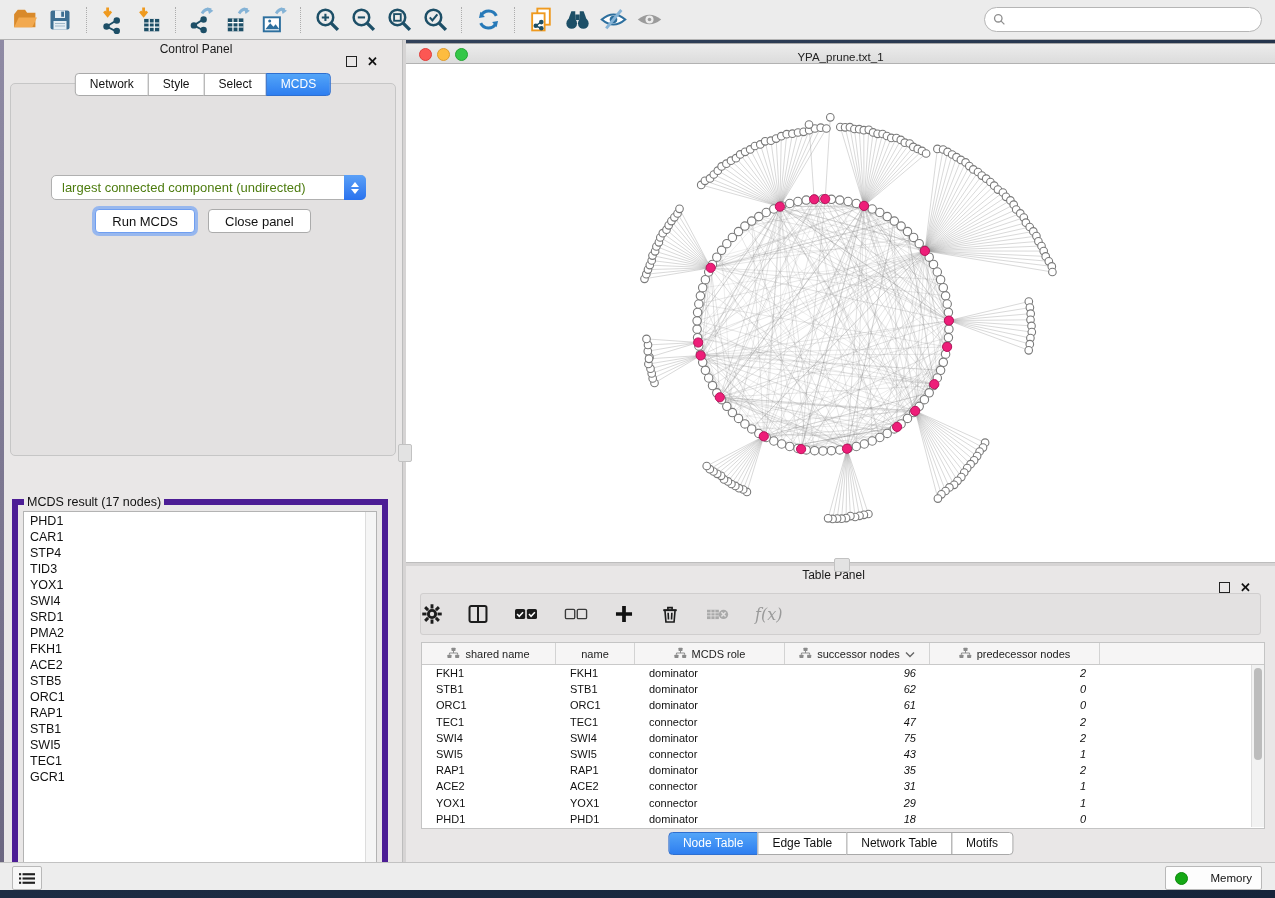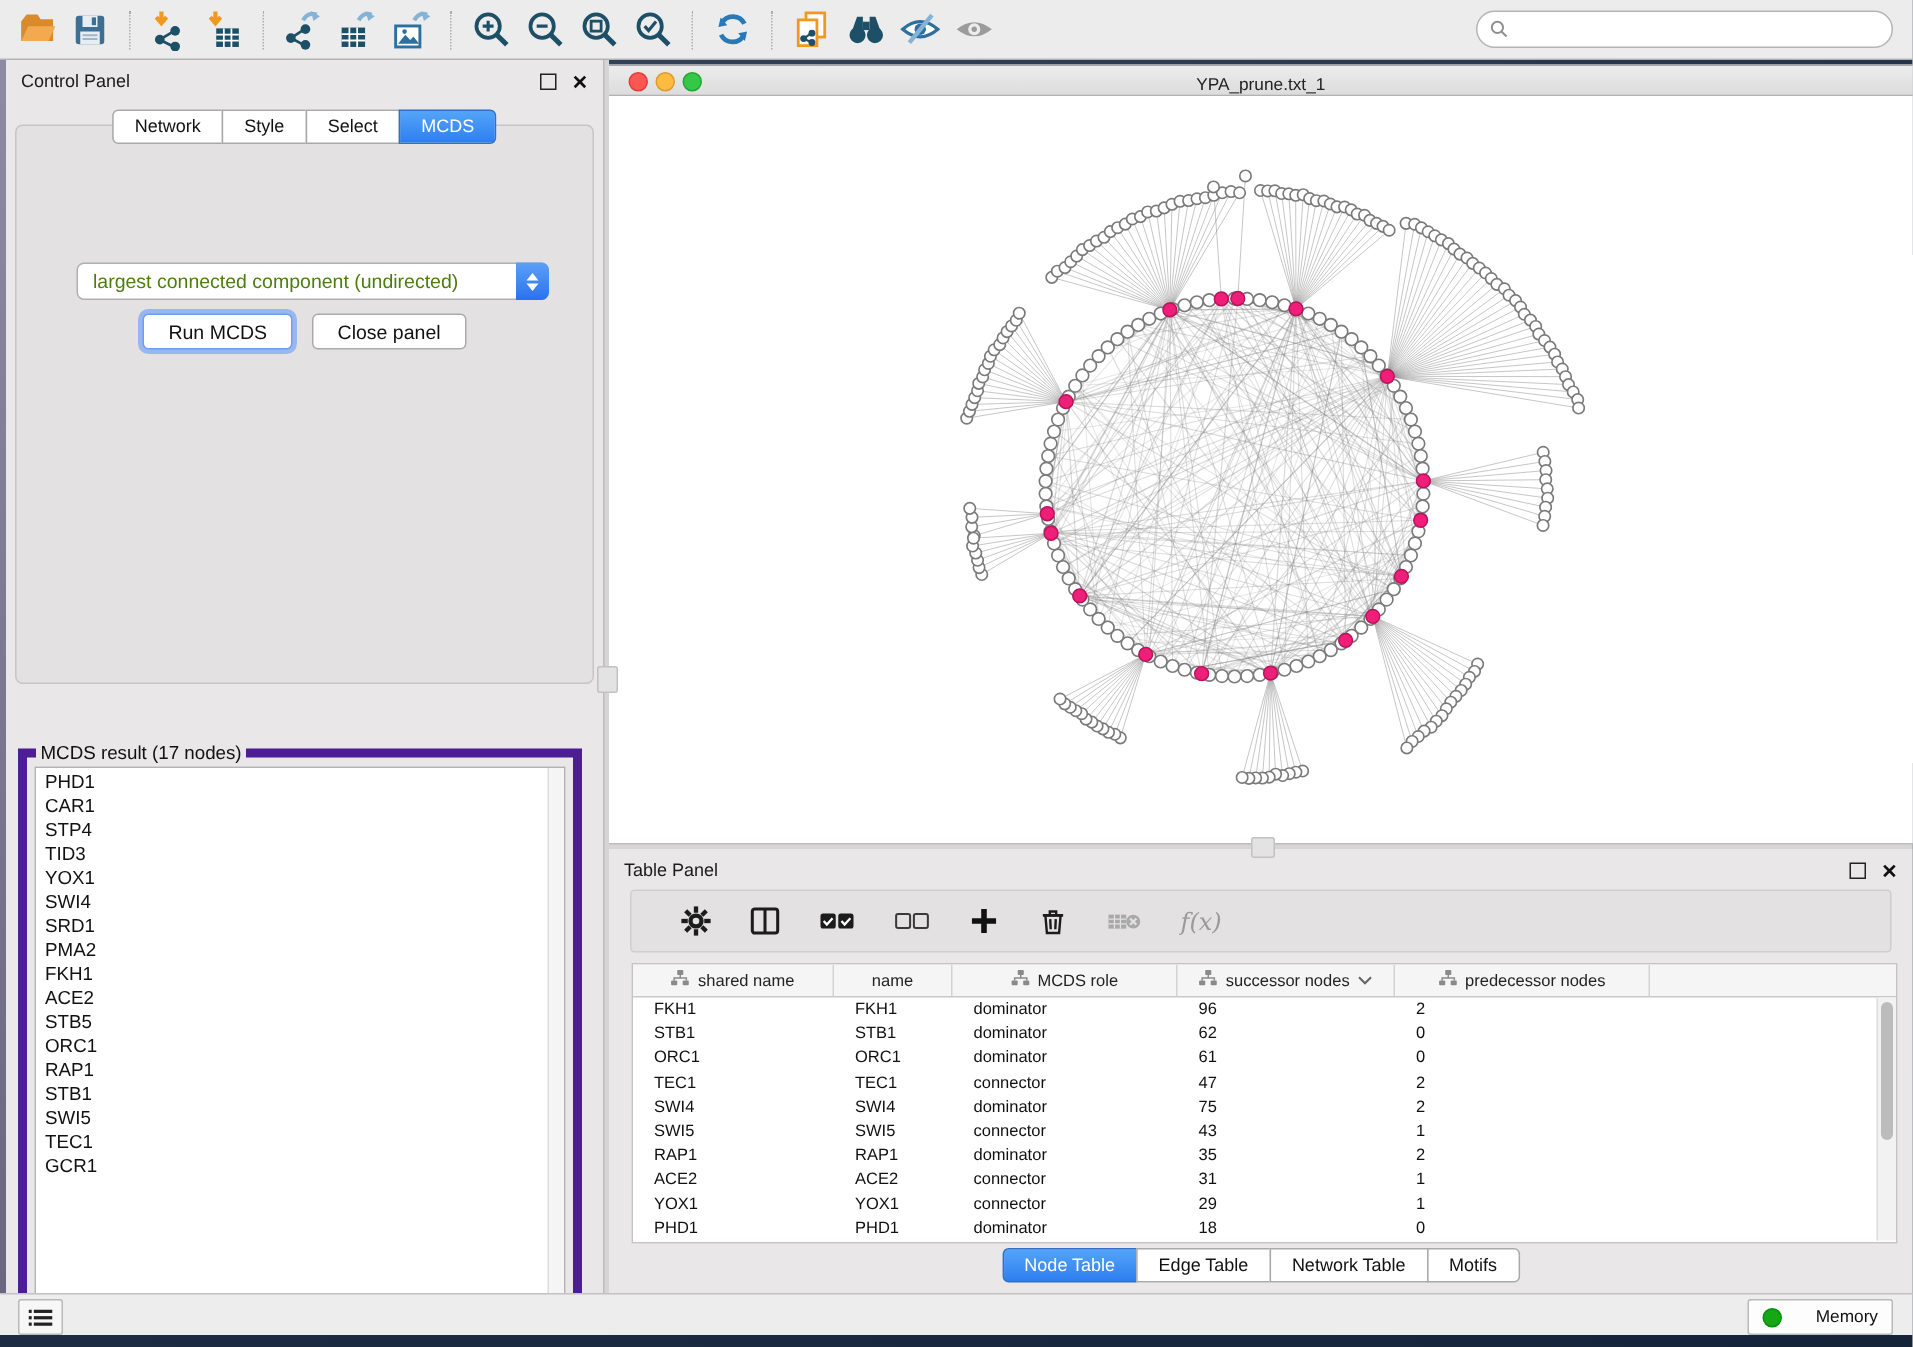--- a/index.html
+++ b/index.html
@@ -9,21 +9,21 @@
     background:linear-gradient(160deg,#3a4a63 0%,#22324a 40%,#16243a 100%);
   }
   .abs{position:absolute;}
   
   #toolbar{left:0;top:0;width:1275px;height:40px;background:#ececec;border-bottom:1px solid #b4b4b4;display:flex;align-items:center;padding-left:6px;box-sizing:border-box;}
   .tbicon{width:30px;height:30px;margin:0 3px;display:flex;align-items:center;justify-content:center;border-radius:4px;}
   .tbsep{width:0;height:26px;border-left:1px dotted #adadad;margin:0 8px;}
   #search-box{position:absolute;right:13px;top:7px;width:278px;height:25px;background:#fff;border:1px solid #b5b5b5;border-radius:13px;display:flex;align-items:center;padding-left:8px;box-sizing:border-box;}
   #search-box input{border:none;outline:none;flex:1;font-size:12px;font-family:"Liberation Sans",sans-serif;background:transparent;margin-left:5px;}
   
-  .panel-header{height:24px;display:flex;align-items:center;font-size:12px;color:#1a1a1a;padding:2px 10px 0 10px;}
+  .panel-header{height:24px;display:flex;align-items:center;font-size:12px;color:#1a1a1a;padding:2px 24px 0 10px;flex-direction:column;}
   .hdr-icons{margin-left:auto;display:flex;align-items:center;gap:10px;}
   .float-ic{width:9px;height:9px;border:1.5px solid #222;display:inline-block;}
   .close-ic{font-size:13px;font-weight:bold;color:#111;line-height:9px;}
   #control-panel{left:4px;top:40px;width:398px;height:822px;background:#e9e7e7;}
   #v-split{left:402px;top:40px;width:4px;height:822px;background:#d6d4d4;border-left:1px solid #bdbdbd;box-sizing:border-box;}
   #v-grip{left:398px;top:444px;width:12px;height:16px;background:#e3e3e3;border:1px solid #c2c2c2;border-radius:2px;z-index:5;}
   
   #cp-tabs{position:absolute;left:50%;transform:translateX(-50%);top:33px;display:flex;z-index:3;justify-content:space-between;}
   .seg{height:21px;line-height:21px;padding:0 14px;font-size:12px;background:#fff;border:1px solid #a9a9a9;margin-left:-1px;color:#111;}
   .seg:first-child{border-radius:4px 0 0 4px;margin-left:0;}
@@ -50,29 +50,29 @@
   
   #net-window{left:406px;top:43px;width:869px;height:519px;background:#fff;border-top:1px solid #a5a5a5;box-sizing:border-box;}
   .net-titlebar{height:19px;background:linear-gradient(#ececec,#dcdcdc);border-bottom:1px solid #b2b2b2;position:relative;display:flex;align-items:flex-end;justify-content:center;}
   .light{width:11px;height:11px;border-radius:50%;position:absolute;top:4px;}
   .net-title{font-size:11.5px;color:#222;}
   #net-canvas{position:absolute;left:0;top:20px;right:0;bottom:0;background:#fff;}
   #h-split{left:406px;top:562px;width:869px;height:4px;background:#d6d4d4;border-top:1px solid #bdbdbd;box-sizing:border-box;}
   #h-grip{left:834px;top:558px;width:14px;height:12px;background:#e3e3e3;border:1px solid #c2c2c2;border-radius:2px;z-index:5;}
   
   #table-panel{left:406px;top:566px;width:869px;height:296px;background:#e9e7e7;}
-  #tp-toolbar{position:absolute;left:14px;right:14px;top:27px;height:42px;background:#e3e1e1;border:1px solid #d0cece;border-radius:3px;display:flex;align-items:center;gap:24px;padding-left:32px;box-sizing:border-box;}
+  #tp-toolbar{position:absolute;left:14px;right:14px;top:27px;height:42px;background:#e3e1e1;border:1px solid #d0cece;border-radius:3px;display:flex;align-items:center;gap:24px;padding-left:0;box-sizing:border-box;}
   .tpicon{display:flex;align-items:center;justify-content:center;}
   .fx{font-family:"DejaVu Serif",serif;font-style:italic;font-size:16px;color:#9a9a9a;}
   #node-table{position:absolute;left:15px;right:10px;top:76px;height:187px;background:#fff;border:1px solid #c4c4c4;box-sizing:border-box;overflow:hidden;}
   .t-header{display:flex;height:21px;background:#f6f5f5;border-bottom:1px solid #c9c9c9;font-size:11px;color:#222;}
   .th{display:flex;align-items:center;justify-content:center;gap:5px;border-right:1px solid #d3d3d3;box-sizing:border-box;}
   .t-row{display:flex;height:16.2px;font-size:11px;color:#111;align-items:center;}
   .td{box-sizing:border-box;padding:0 14px 0 14px;white-space:nowrap;overflow:hidden;}
-  .td.num{}
+  .td.num{text-align:right;font-style:italic;}
   #t-scroll{position:absolute;right:0;top:22px;bottom:1px;width:12px;background:#f2f2f2;border-left:1px solid #ddd;}
   #t-thumb{position:absolute;left:1.5px;top:3px;width:8px;height:92px;background:#bcbcbc;border-radius:4px;}
   #tp-tabs{position:absolute;left:50%;transform:translateX(-50%);top:266px;display:flex;z-index:3;}
   
   #status-bar{left:0;top:862px;width:1275px;height:28px;background:#ededed;border-top:1px solid #c2c2c2;box-sizing:border-box;}
   #list-btn{position:absolute;left:12px;top:3px;width:28px;height:22px;background:#f7f7f7;border:1px solid #b9b9b9;border-radius:2px;display:flex;align-items:center;justify-content:center;}
   #memory-btn{position:absolute;right:13px;top:3px;height:22px;background:#fdfdfd;border:1px solid #b9b9b9;border-radius:2px;display:flex;align-items:center;gap:22px;padding:0 9px;font-size:11.5px;color:#111;justify-content:center;}
   #memory-dot{width:11px;height:11px;border-radius:50%;background:#15a815;border:1px solid #0d8a0d;}
   #left-strip{left:0;top:40px;width:4px;height:850px;background:linear-gradient(#8f8aa4,#6a657f);}
 </style>

